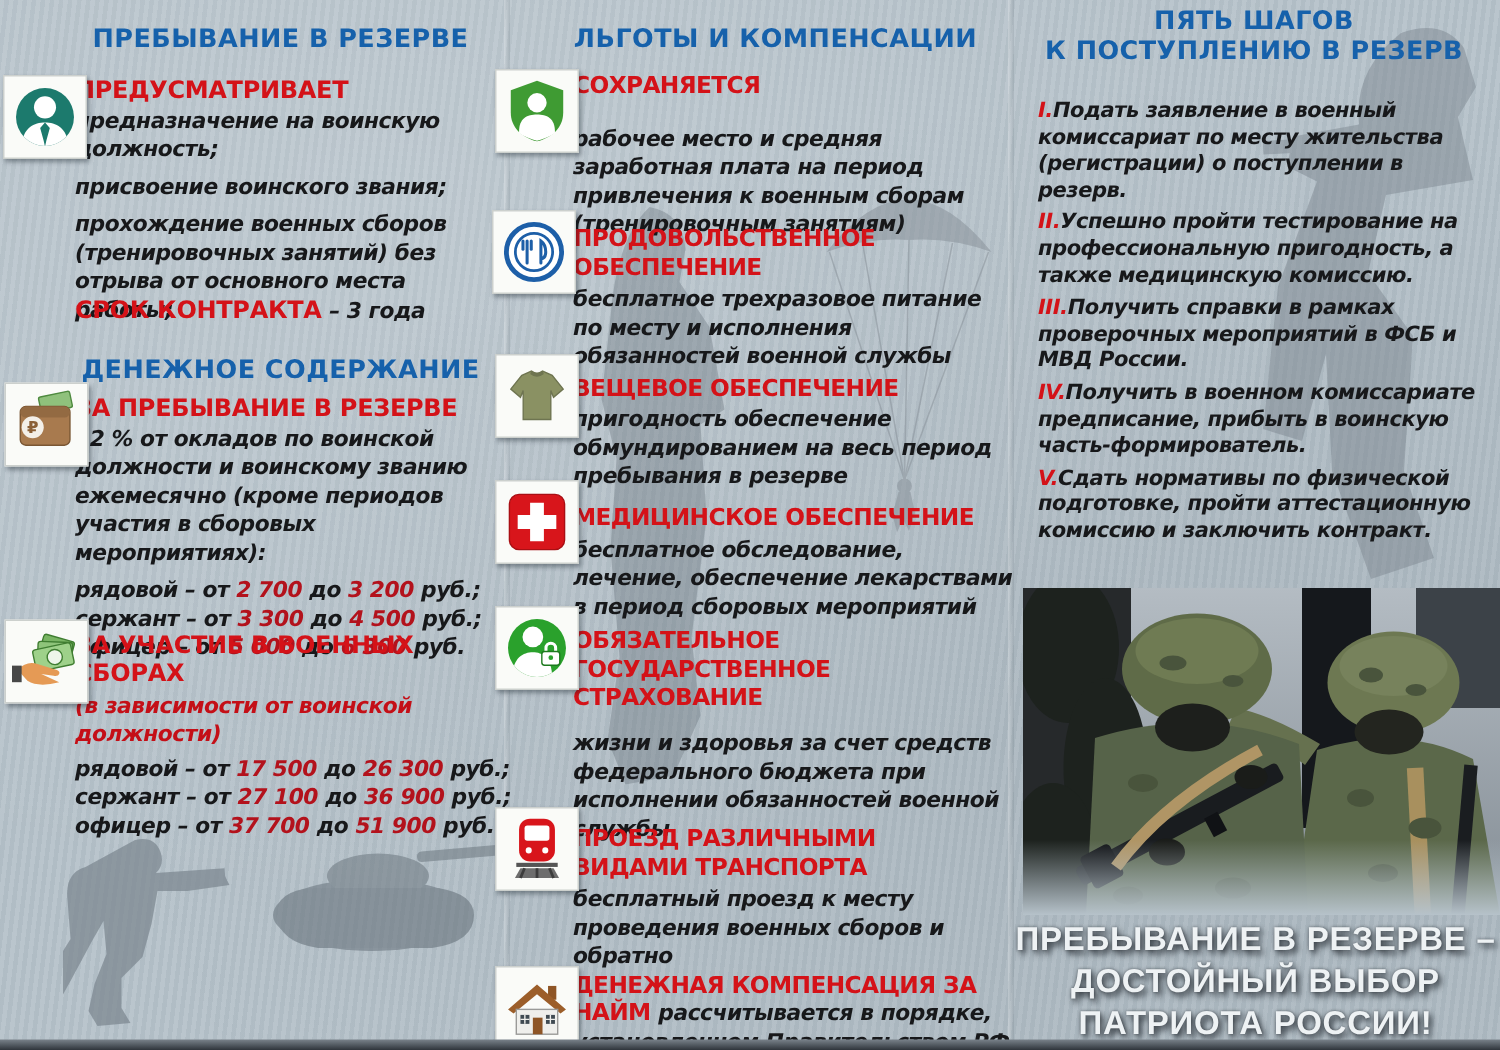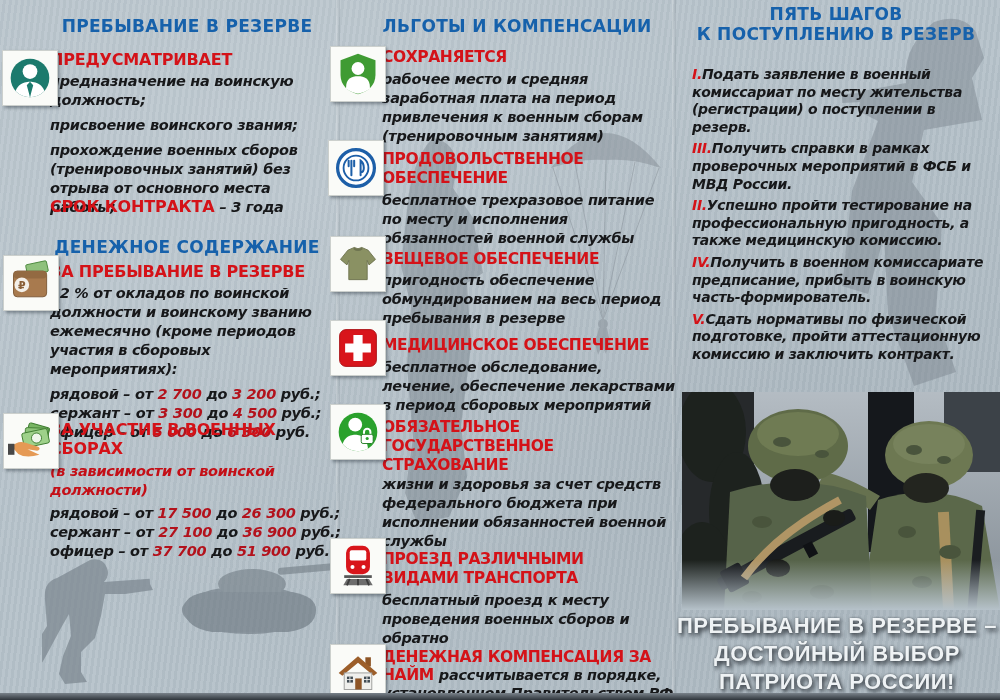--- a/index.html
+++ b/index.html
@@ -175,21 +175,21 @@
   <div class="abs col-title txtcol" style="left:372px;top:16px;width:290px">ЛЬГОТЫ И КОМПЕНСАЦИИ</div>
 
   <div class="tile" style="left:330px;top:46px">
     <svg width="46" height="46" viewBox="0 0 50 50">
       <path d="M25 3 L44 10 V26 C44 37 36 44 25 47 C14 44 6 37 6 26 V10 Z" fill="#3f9b33"></path>
       <circle cx="25" cy="19" r="7" fill="#fff"></circle>
       <path d="M12 40 C12 30 18 27.5 25 27.5 C32 27.5 38 30 38 40 L38 41 C34 44 29 45.5 25 46.5 C21 45.5 16 44 12 41 Z" fill="#fff"></path>
     </svg>
   </div>
   <div class="abs txtcol" style="left:382px;top:48px;width:296px">
-    <div class="bh" style="margin-bottom:3px">СОХРАНЯЕТСЯ</div>
+    <div class="bh" style="margin-bottom:17px">СОХРАНЯЕТСЯ</div>
     <div class="body-txt">рабочее место и средняя заработная плата на период привлечения к военным сборам (тренировочным занятиям)</div>
   </div>
 
   <div class="tile" style="left:328px;top:140px">
     <svg width="46" height="46" viewBox="0 0 50 50">
       <circle cx="25" cy="25" r="20" fill="#fff" stroke="#1d5fa8" stroke-width="3.5"></circle>
       <circle cx="25" cy="25" r="13.5" fill="none" stroke="#1d5fa8" stroke-width="2"></circle>
       <g stroke="#1d5fa8" stroke-width="2.2" stroke-linecap="round" fill="none">
         <line x1="20" y1="17" x2="20" y2="33"></line>
           <line x1="17" y1="17" x2="17" y2="23"></line>
@@ -234,21 +234,21 @@
       <g clip-path="url(#clipB)">
         <circle cx="22" cy="17" r="7.5" fill="#fff"></circle>
         <path d="M7 47 C7 32 15 28 22 28 C29 28 36 32 36 47 Z" fill="#fff"></path>
       </g>
       <path d="M31.5 28 v-3 a3.5 3.5 0 0 1 7 0 v3" fill="none" stroke="#fff" stroke-width="2.2"></path>
       <rect x="28.5" y="27.5" width="13" height="10" rx="2" fill="#fff" stroke="#1d7a1f"></rect>
       <circle cx="35" cy="32" r="1.7" fill="#2aa12c"></circle>
     </svg>
   </div>
   <div class="abs txtcol" style="left:382px;top:418px;width:296px">
-    <div class="bh" style="margin-bottom:0">ОБЯЗАТЕЛЬНОЕ ГОСУДАРСТВЕННОЕ СТРАХОВАНИЕ</div>
+    <div class="bh" style="margin-bottom:12px">ОБЯЗАТЕЛЬНОЕ ГОСУДАРСТВЕННОЕ СТРАХОВАНИЕ</div>
     <div class="body-txt">жизни и здоровья за счет средств федерального бюджета при исполнении обязанностей военной службы</div>
   </div>
 
   <div class="tile" style="left:330px;top:538px">
     <svg width="46" height="46" viewBox="0 0 50 50">
       <rect x="12" y="3" width="26" height="31" rx="8" fill="#d8151b"></rect>
       <rect x="16" y="8" width="18" height="11" rx="2" fill="#fff"></rect>
       <circle cx="19" cy="26" r="2.2" fill="#fff"></circle>
         <circle cx="31" cy="26" r="2.2" fill="#fff"></circle>
       <rect x="10" y="35" width="30" height="3" fill="#555"></rect>
@@ -288,22 +288,22 @@
     <span class="body-txt" style="line-height:18px">рассчитывается в порядке, установленном Правительством РФ</span>
   </div>
 
   <div class="abs col-title txtcol" style="left:676px;top:4px;width:320px">
     <div>ПЯТЬ ШАГОВ</div>
     <div>К ПОСТУПЛЕНИЮ В РЕЗЕРВ</div>
   </div>
 
   <div class="abs steps txtcol" style="left:692px;top:66px;width:298px">
     <p><span class="rn">I.</span><span>Подать заявление в военный комиссариат по месту жительства (регистрации) о поступлении в резерв.</span></p>
+    <p><span class="rn">II.</span><span>Успешно пройти тестирование на профессиональную пригодность, а также медицинскую комиссию.</span></p>
     <p><span class="rn">III.</span><span>Получить справки в рамках проверочных мероприятий в ФСБ и МВД России.</span></p>
-    <p><span class="rn">II.</span><span>Успешно пройти тестирование на профессиональную пригодность, а также медицинскую комиссию.</span></p>
     <p><span class="rn">IV.</span><span>Получить в военном комиссариате предписание, прибыть в воинскую часть-формирователь.</span></p>
     <p><span class="rn">V.</span><span>Сдать нормативы по физической подготовке, пройти аттестационную комиссию и заключить контракт.</span></p>
   </div>
 
   <svg class="abs" style="left:682px;top:392px;z-index:2" width="318" height="218" viewBox="0 0 318 218" preserveAspectRatio="none">
     <defs>
       <linearGradient id="sky" x1="0" y1="0" x2="0" y2="1">
         <stop offset="0" stop-color="#b4bcc3"></stop>
           <stop offset="1" stop-color="#848d95"></stop>
       </linearGradient>

